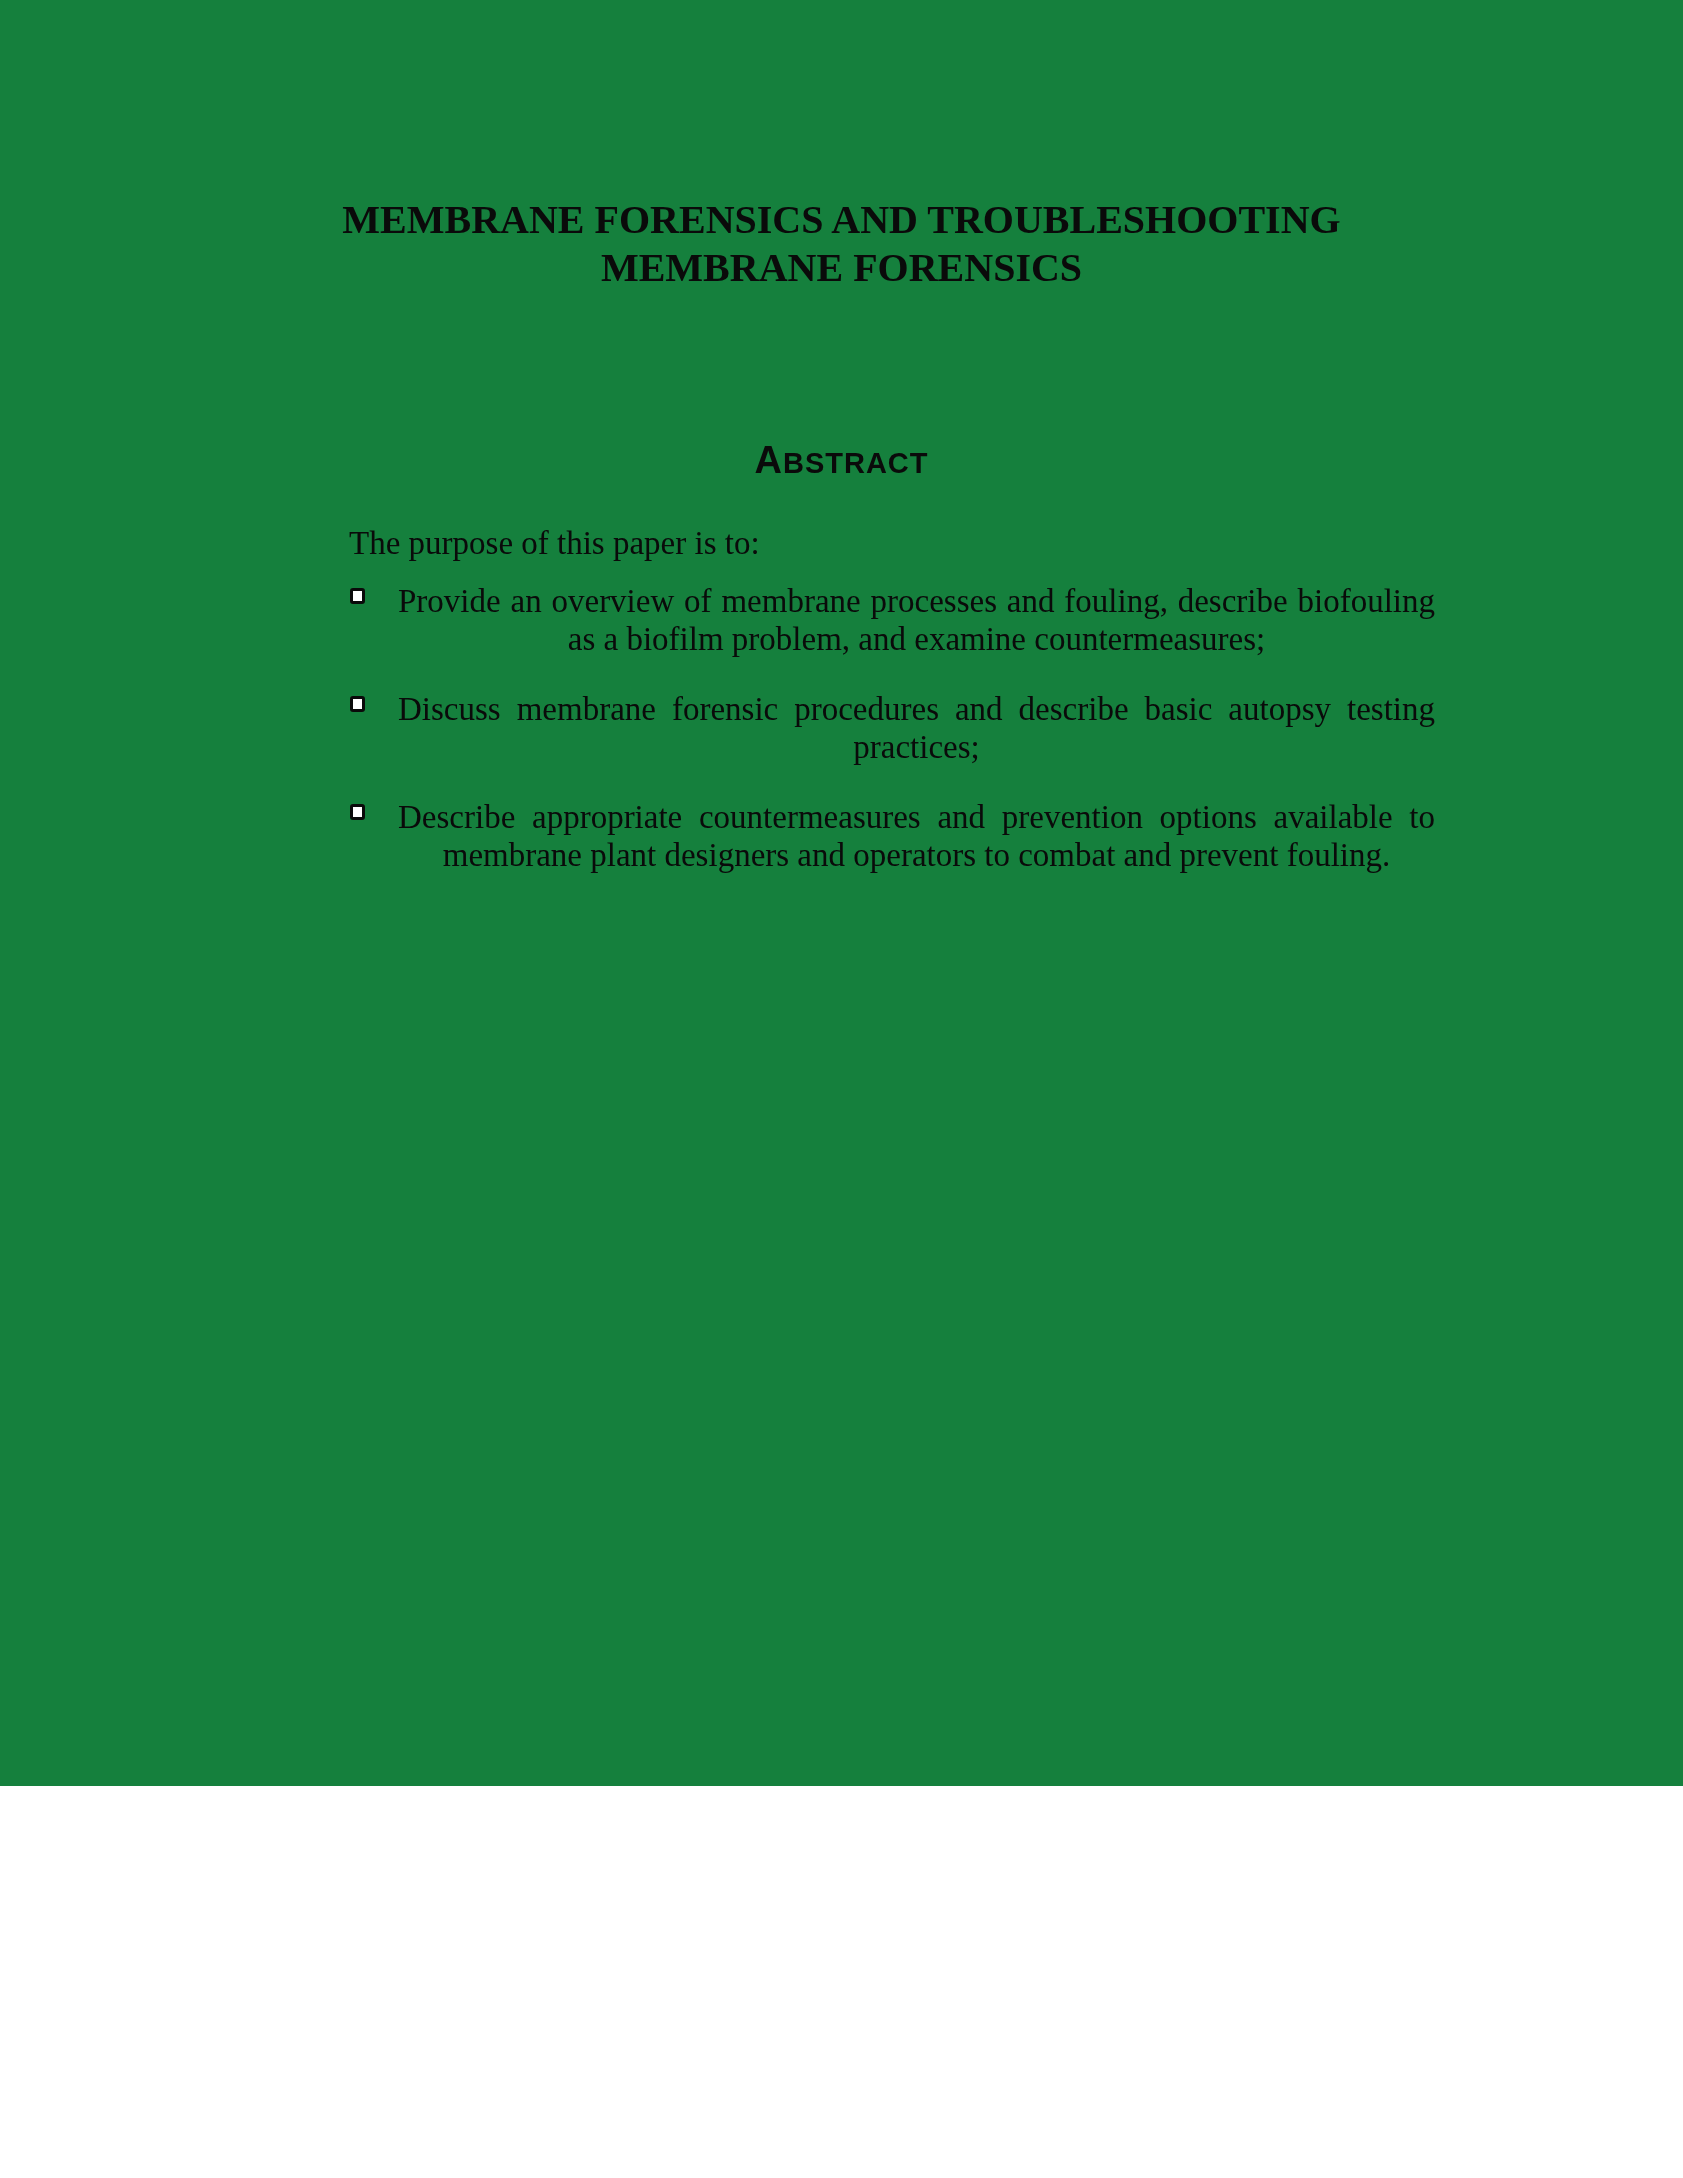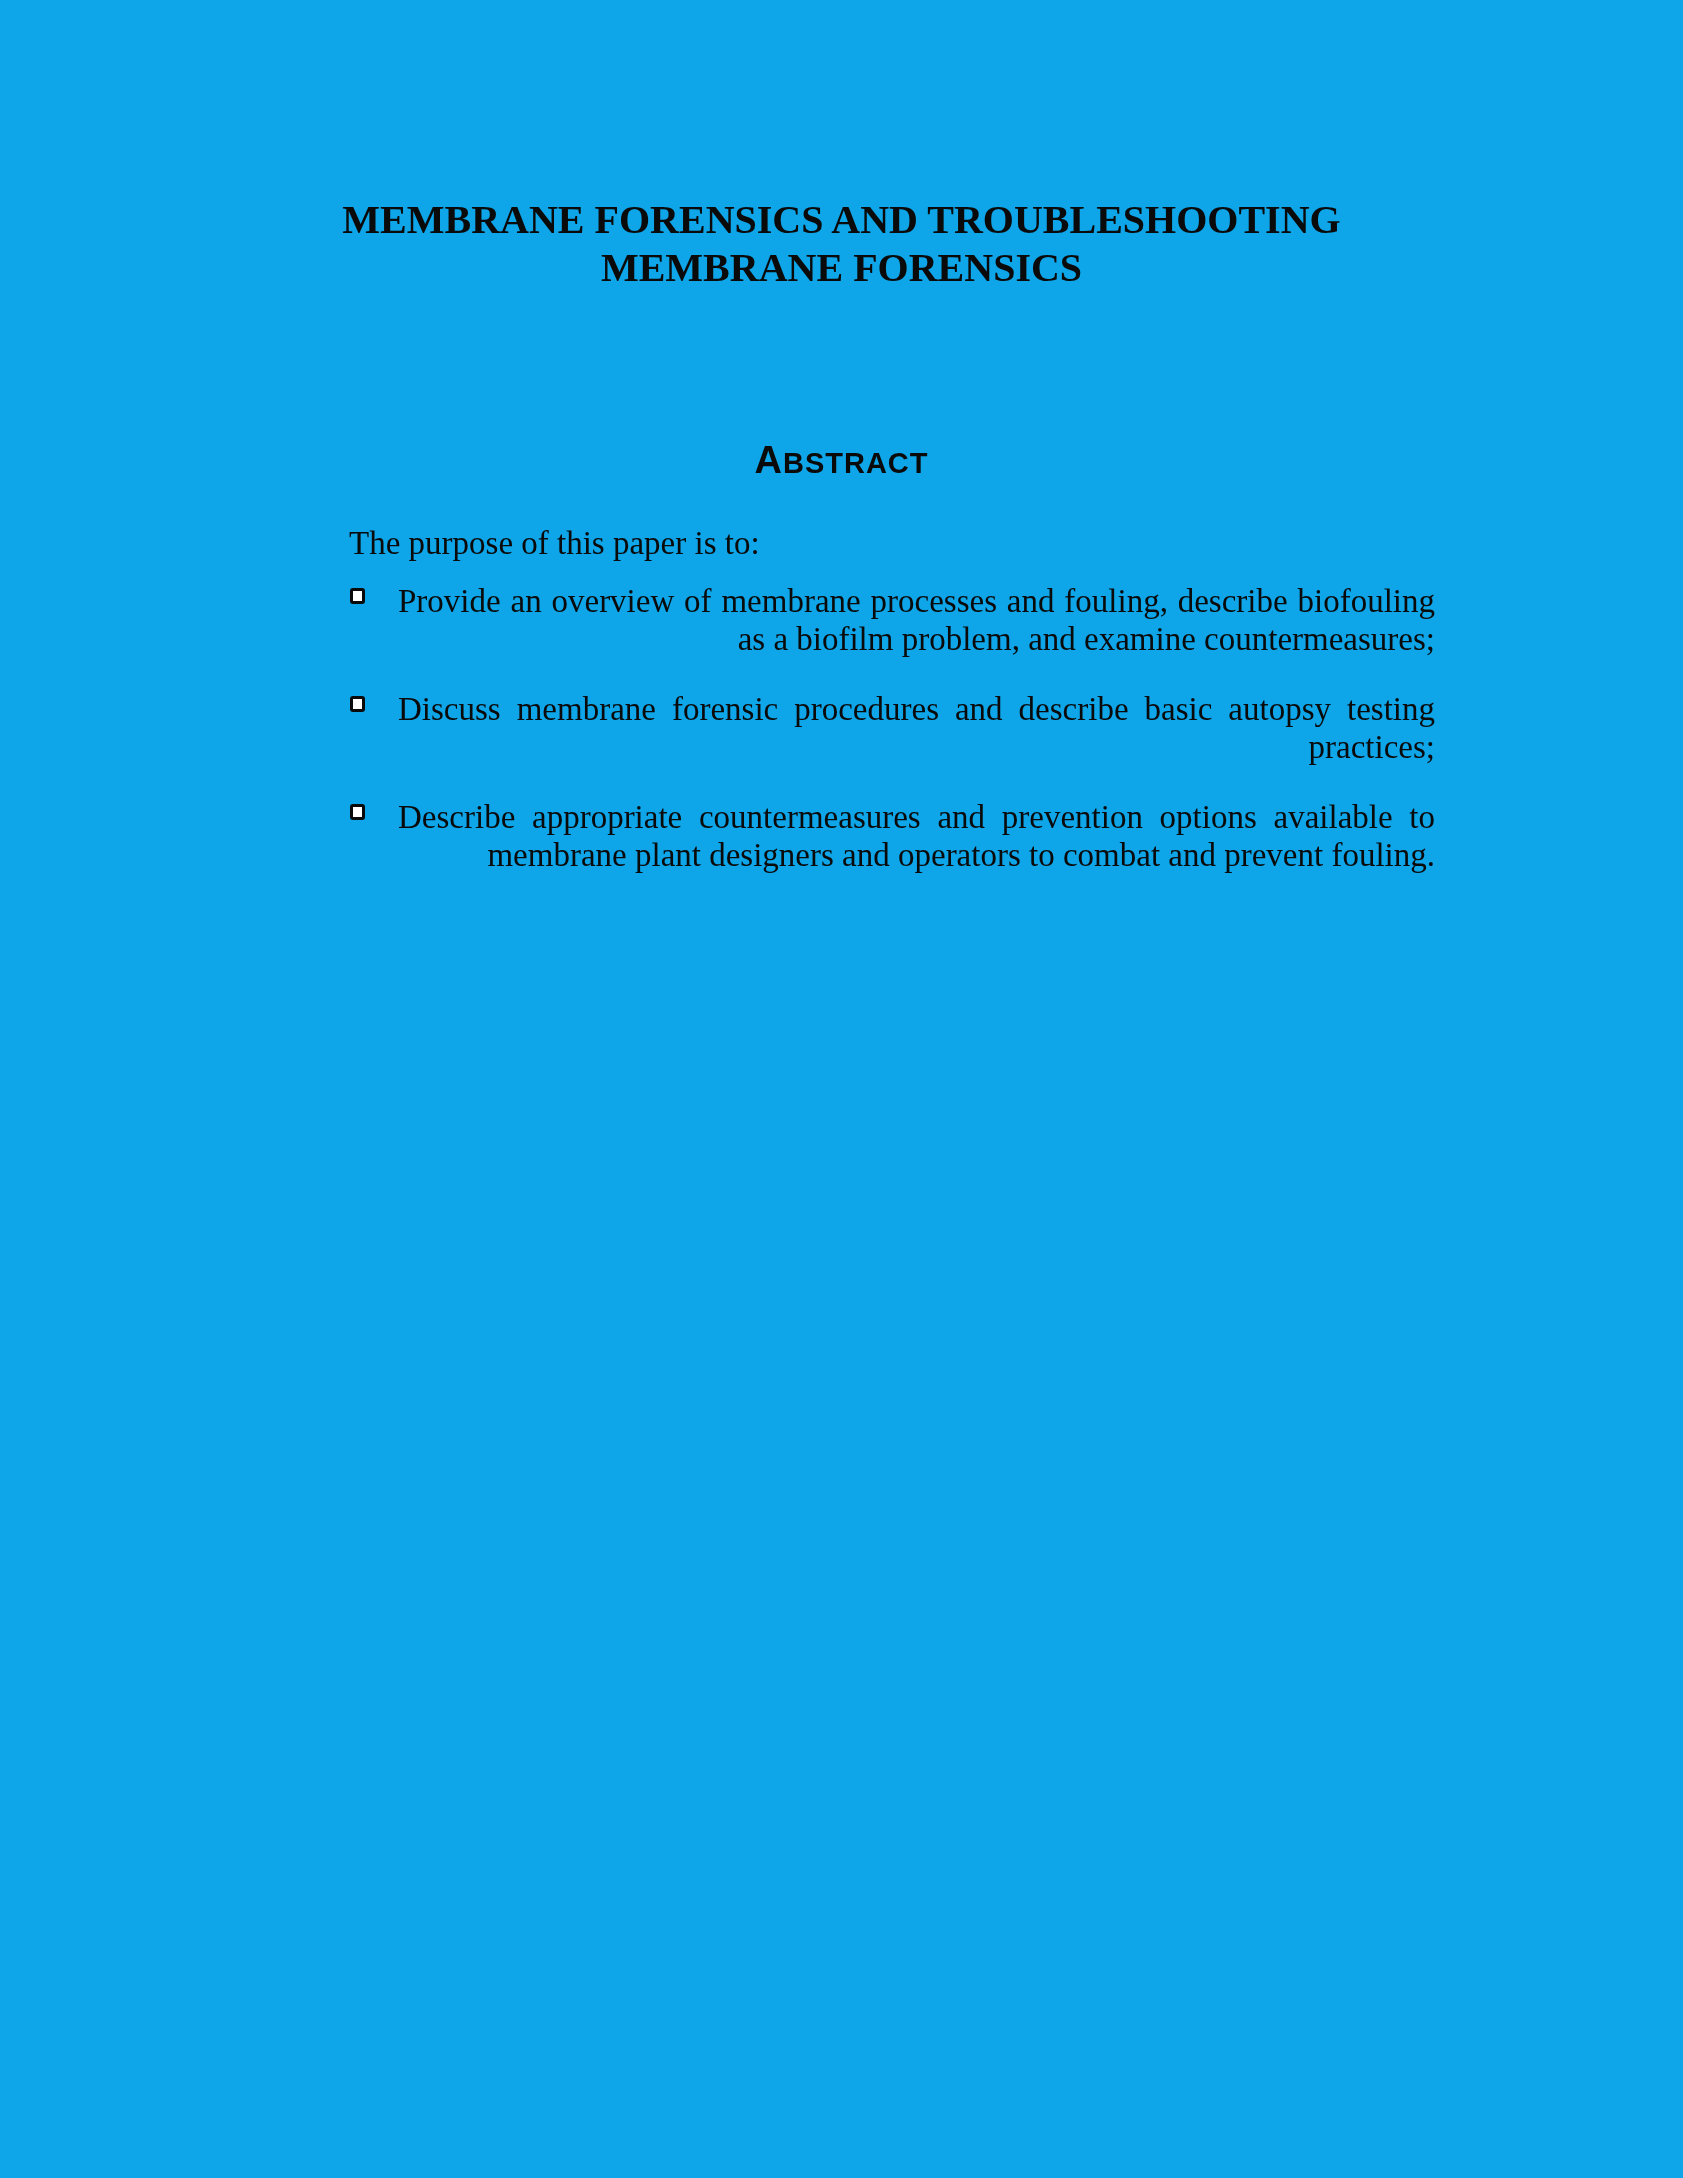--- a/index.html
+++ b/index.html
@@ -3,22 +3,22 @@
 <meta charset="utf-8">
 <style>
   html, body {
     margin: 0;
     padding: 0;
     background: #ffffff;
   }
   .page {
     position: relative;
     width: 1683px;
-    height: 2178px;
-    background: #0ea5e9;
+    height: 1786px;
+    background: #15803d;
     overflow: hidden;
     font-family: "Liberation Serif", "DejaVu Serif", serif;
     color: #0a0a0a;
   }
   .title-block {
     position: absolute;
     top: 196px;
     left: 0;
     right: 0;
     text-align: center;
@@ -88,21 +88,21 @@
   }
   .bullet-line {
     font-size: 33px;
     line-height: 38px;
   }
   .bullet-line.justified {
     text-align: justify;
     text-align-last: justify;
   }
   .bullet-line.last {
-    text-align: right;
+    text-align: center;
   }
 </style>
 </head>
 <body>
 
 <div class="page">
 
   <div class="title-block">
     <div class="title-line">MEMBRANE FORENSICS AND TROUBLESHOOTING</div>
     <div class="title-line">MEMBRANE FORENSICS</div>

